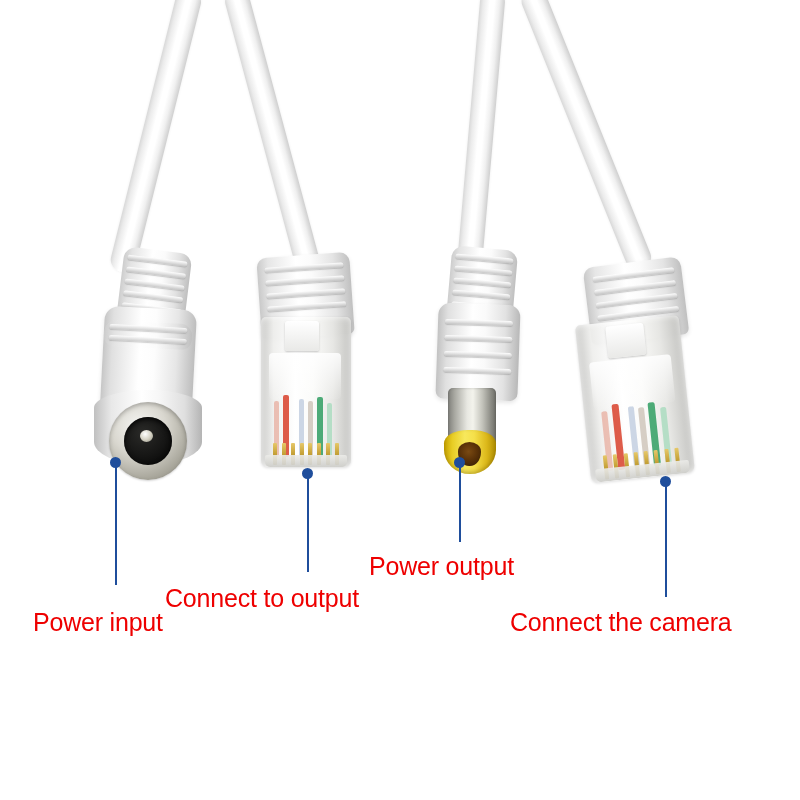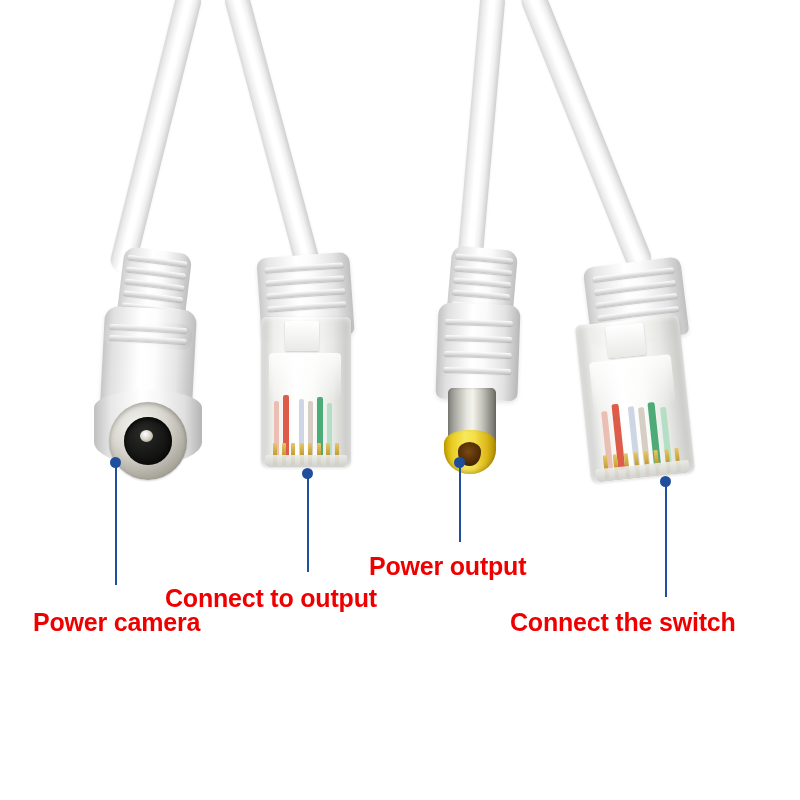--- a/index.html
+++ b/index.html
@@ -186,21 +186,21 @@
   .leader-dot {
     position: absolute;
     width: 11px;
     height: 11px;
     border-radius: 50%;
     background: #1f4e9c;
   }
   .label {
     position: absolute;
     color: #ee0000;
-    font-weight: bold;
+    font-weight: normal;
     font-size: 25px;
     line-height: 1;
     white-space: nowrap;
     letter-spacing: -0.2px;
   }
 </style>
 </head>
 <body>
 
 <div id="stage">
@@ -351,34 +351,34 @@
 
         <div class="rj-lip" style="left:5px; bottom:0px; width:94px; height:13px;"></div>
       </div>
     </div>
 
   </div>
 
   <div>
     <div class="leader-dot" style="left:110px; top:457px;"></div>
     <div class="leader" style="left:115px; top:462px; height:123px;"></div>
-    <div class="label" style="left:33px; top:610px;">Power camera</div>
+    <div class="label" style="left:33px; top:610px;">Power input</div>
   </div>
 
   <div>
     <div class="leader-dot" style="left:302px; top:468px;"></div>
     <div class="leader" style="left:307px; top:473px; height:99px;"></div>
     <div class="label" style="left:165px; top:586px;">Connect to output</div>
   </div>
 
   <div>
     <div class="leader-dot" style="left:454px; top:457px;"></div>
     <div class="leader" style="left:459px; top:462px; height:80px;"></div>
     <div class="label" style="left:369px; top:554px;">Power output</div>
   </div>
 
   <div>
     <div class="leader-dot" style="left:660px; top:476px;"></div>
     <div class="leader" style="left:665px; top:481px; height:116px;"></div>
-    <div class="label" style="left:510px; top:610px;">Connect the switch</div>
+    <div class="label" style="left:510px; top:610px;">Connect the camera</div>
   </div>
 
 </div>
 
 </body></html>

